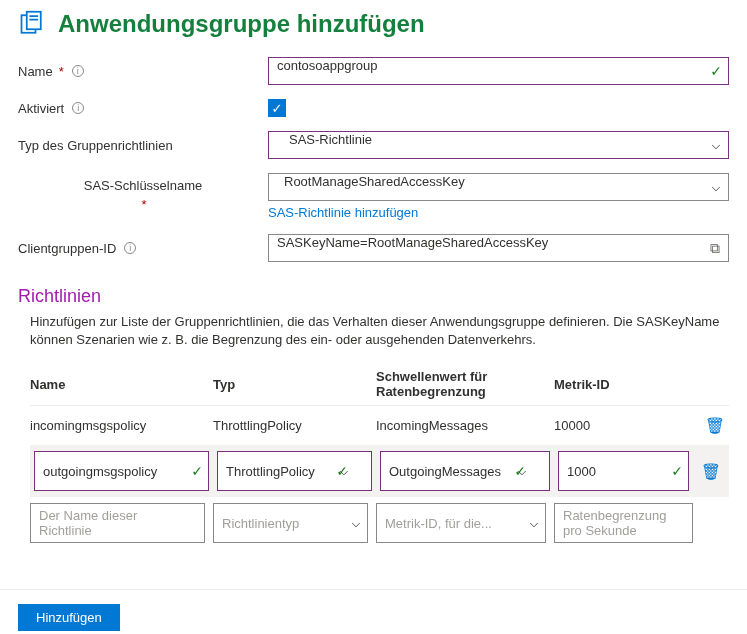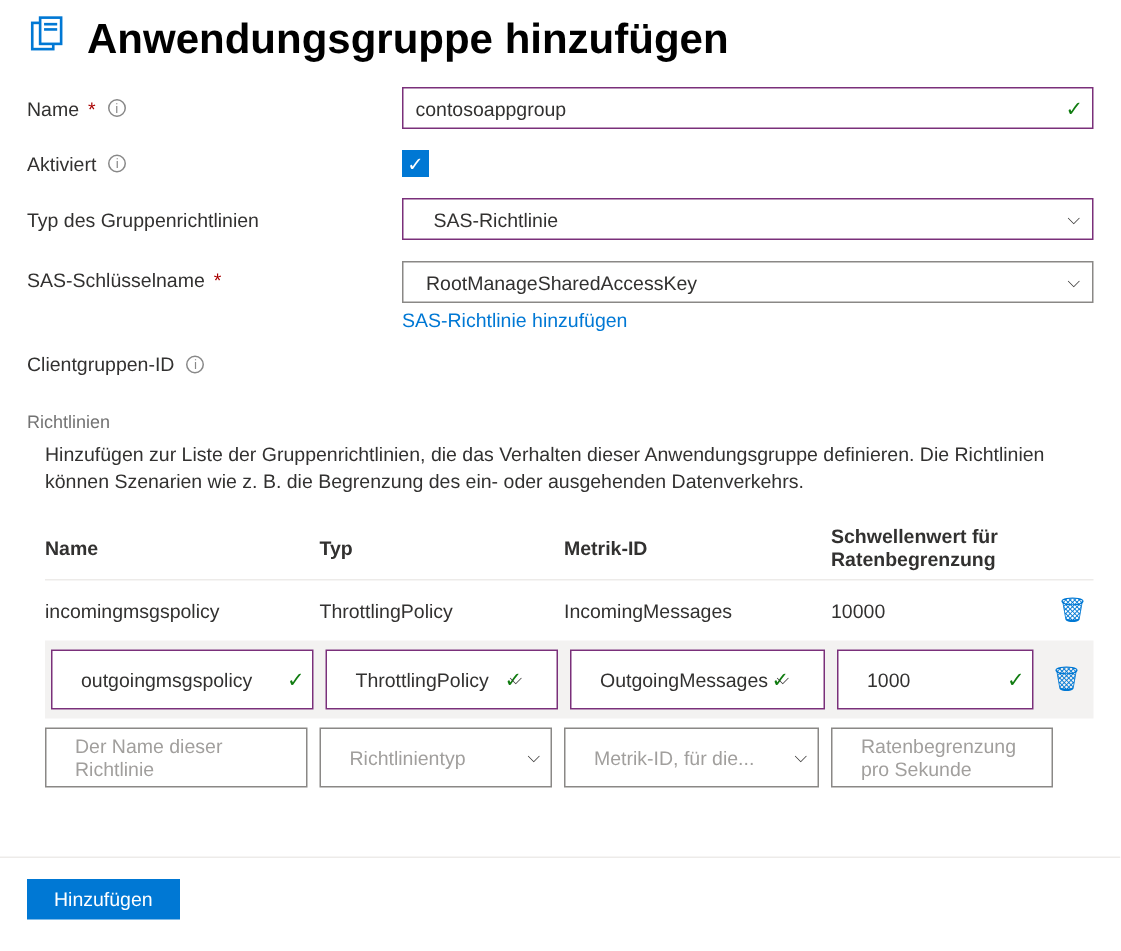--- a/index.html
+++ b/index.html
@@ -13,23 +13,23 @@
   }
   .header {
     display: flex;
     align-items: flex-start;
     padding: 10px 18px 8px 18px;
     gap: 12px;
   }
   .header-icon svg { width: 28px; height: 28px; }
   .header-titles h1 {
     margin: 0;
-    font-size: 28px;
+    font-size: 24px;
     font-weight: 600;
-    color: #000000;
+    color: #15803d;
   }
   .header-titles .subtitle {
     font-size: 12px;
     color: #605e5c;
     margin-top: 2px;
   }
   .form { padding: 8px 18px 40px 18px; }
   .row {
     display: flex;
     align-items: center;
@@ -60,21 +60,21 @@
   .input, .select, .readonly {
     width: 100%;
     height: 28px;
     border: 1px solid #8a8886;
     background: #fff;
     padding: 0 8px;
     font-family: inherit;
     font-size: 13px;
     color: #323130;
     display: flex;
-    align-items: center;
+    align-items: flex-start;
     position: relative;
   }
   .input.valid, .select.valid { border-color: #7a307a; }
   .input.valid::after, .select.valid::after { color: #107c10; }
   .valid-mark {
     position: absolute;
     right: 6px;
     top: 50%;
     transform: translateY(-50%);
     color: #107c10;
@@ -111,22 +111,22 @@
     cursor: pointer;
   }
   .link {
     color: #0078d4;
     font-size: 13px;
     margin-top: 4px;
     display: inline-block;
     cursor: pointer;
   }
   .section-title {
-    font-size: 12px;
-    color: #737373;
+    font-size: 18px;
+    color: #a21caf;
     margin: 24px 0 6px 0;
   }
   .section-desc {
     font-size: 13px;
     color: #323130;
     margin: 0 0 14px 12px;
     line-height: 1.4;
   }
   .policy-table { margin-left: 12px; }
   .policy-header, .policy-row {
@@ -139,21 +139,21 @@
   .policy-header {
     font-weight: 600;
     border-bottom: 1px solid #edebe9;
   }
   .policy-row.static { padding: 10px 0; }
   .policy-row.editing { background: #f3f2f1; padding: 6px 4px; }
   .cell-input, .cell-select {
     height: 40px;
     border: 1px solid #8a8886;
     background: #fff;
-    padding: 0 24px 0 19px;
+    padding: 0 24px 0 8px;
     font-family: inherit;
     font-size: 13px;
     color: #323130;
     position: relative;
     display: flex;
     align-items: center;
   }
   .cell-input.valid, .cell-select.valid { border-color: #7a307a; }
   .cell-input.placeholder, .cell-select.placeholder { color: #a19f9d; }
   .cell-wrap { position: relative; }
@@ -229,49 +229,55 @@
     </div>
     <div class="row-control">
       <div class="select valid" style="padding-left:20px;">
         <span>SAS-Richtlinie</span>
         <span class="chev">⌵</span>
       </div>
     </div>
   </div>
 
   <div class="row" style="align-items:flex-start;">
-    <div class="row-label" style="padding-top:5px;">
+    <div class="row-label" style="padding-top:5px;flex-direction:column;">
       <span>SAS-Schlüsselname</span>
       <span class="required">*</span>
     </div>
     <div class="row-control">
       <div class="select">
         <span>RootManageSharedAccessKey</span>
         <span class="chev">⌵</span>
       </div>
       <span class="link">SAS-Richtlinie hinzufügen</span>
     </div>
   </div>
 
   <div class="row">
     <div class="row-label">
       <span>Clientgruppen-ID</span>
       <span class="info">i</span>
     </div>
+    <div class="row-control">
+      <div class="readonly">
+        <span>SASKeyName=RootManageSharedAccessKey</span>
+        <span class="copy-icon">⧉</span>
+      </div>
+    </div>
   </div>
 
   <div class="section-title">Richtlinien</div>
-  <p class="section-desc">Hinzufügen zur Liste der Gruppenrichtlinien, die das Verhalten dieser Anwendungsgruppe definieren. Die Richtlinien können Szenarien wie z. B. die Begrenzung des ein- oder ausgehenden Datenverkehrs.</p>
+  <p class="section-desc">Hinzufügen zur Liste der Gruppenrichtlinien, die das Verhalten dieser Anwendungsgruppe definieren. Die SASKeyName können Szenarien wie z. B. die Begrenzung des ein- oder ausgehenden Datenverkehrs.</p>
 
   <div class="policy-table">
     <div class="policy-header">
       <div>Name</div>
       <div>Typ</div>
+      <div>Schwellenwert für Ratenbegrenzung</div>
       <div>Metrik-ID</div>
-      <div>Schwellenwert für Ratenbegrenzung</div>
       <div></div>
     </div>
 
     <div class="policy-row static">
       <div>incomingmsgspolicy</div>
       <div>ThrottlingPolicy</div>
       <div>IncomingMessages</div>
       <div>10000</div>
       <div class="trash">🗑</div>
     </div>

